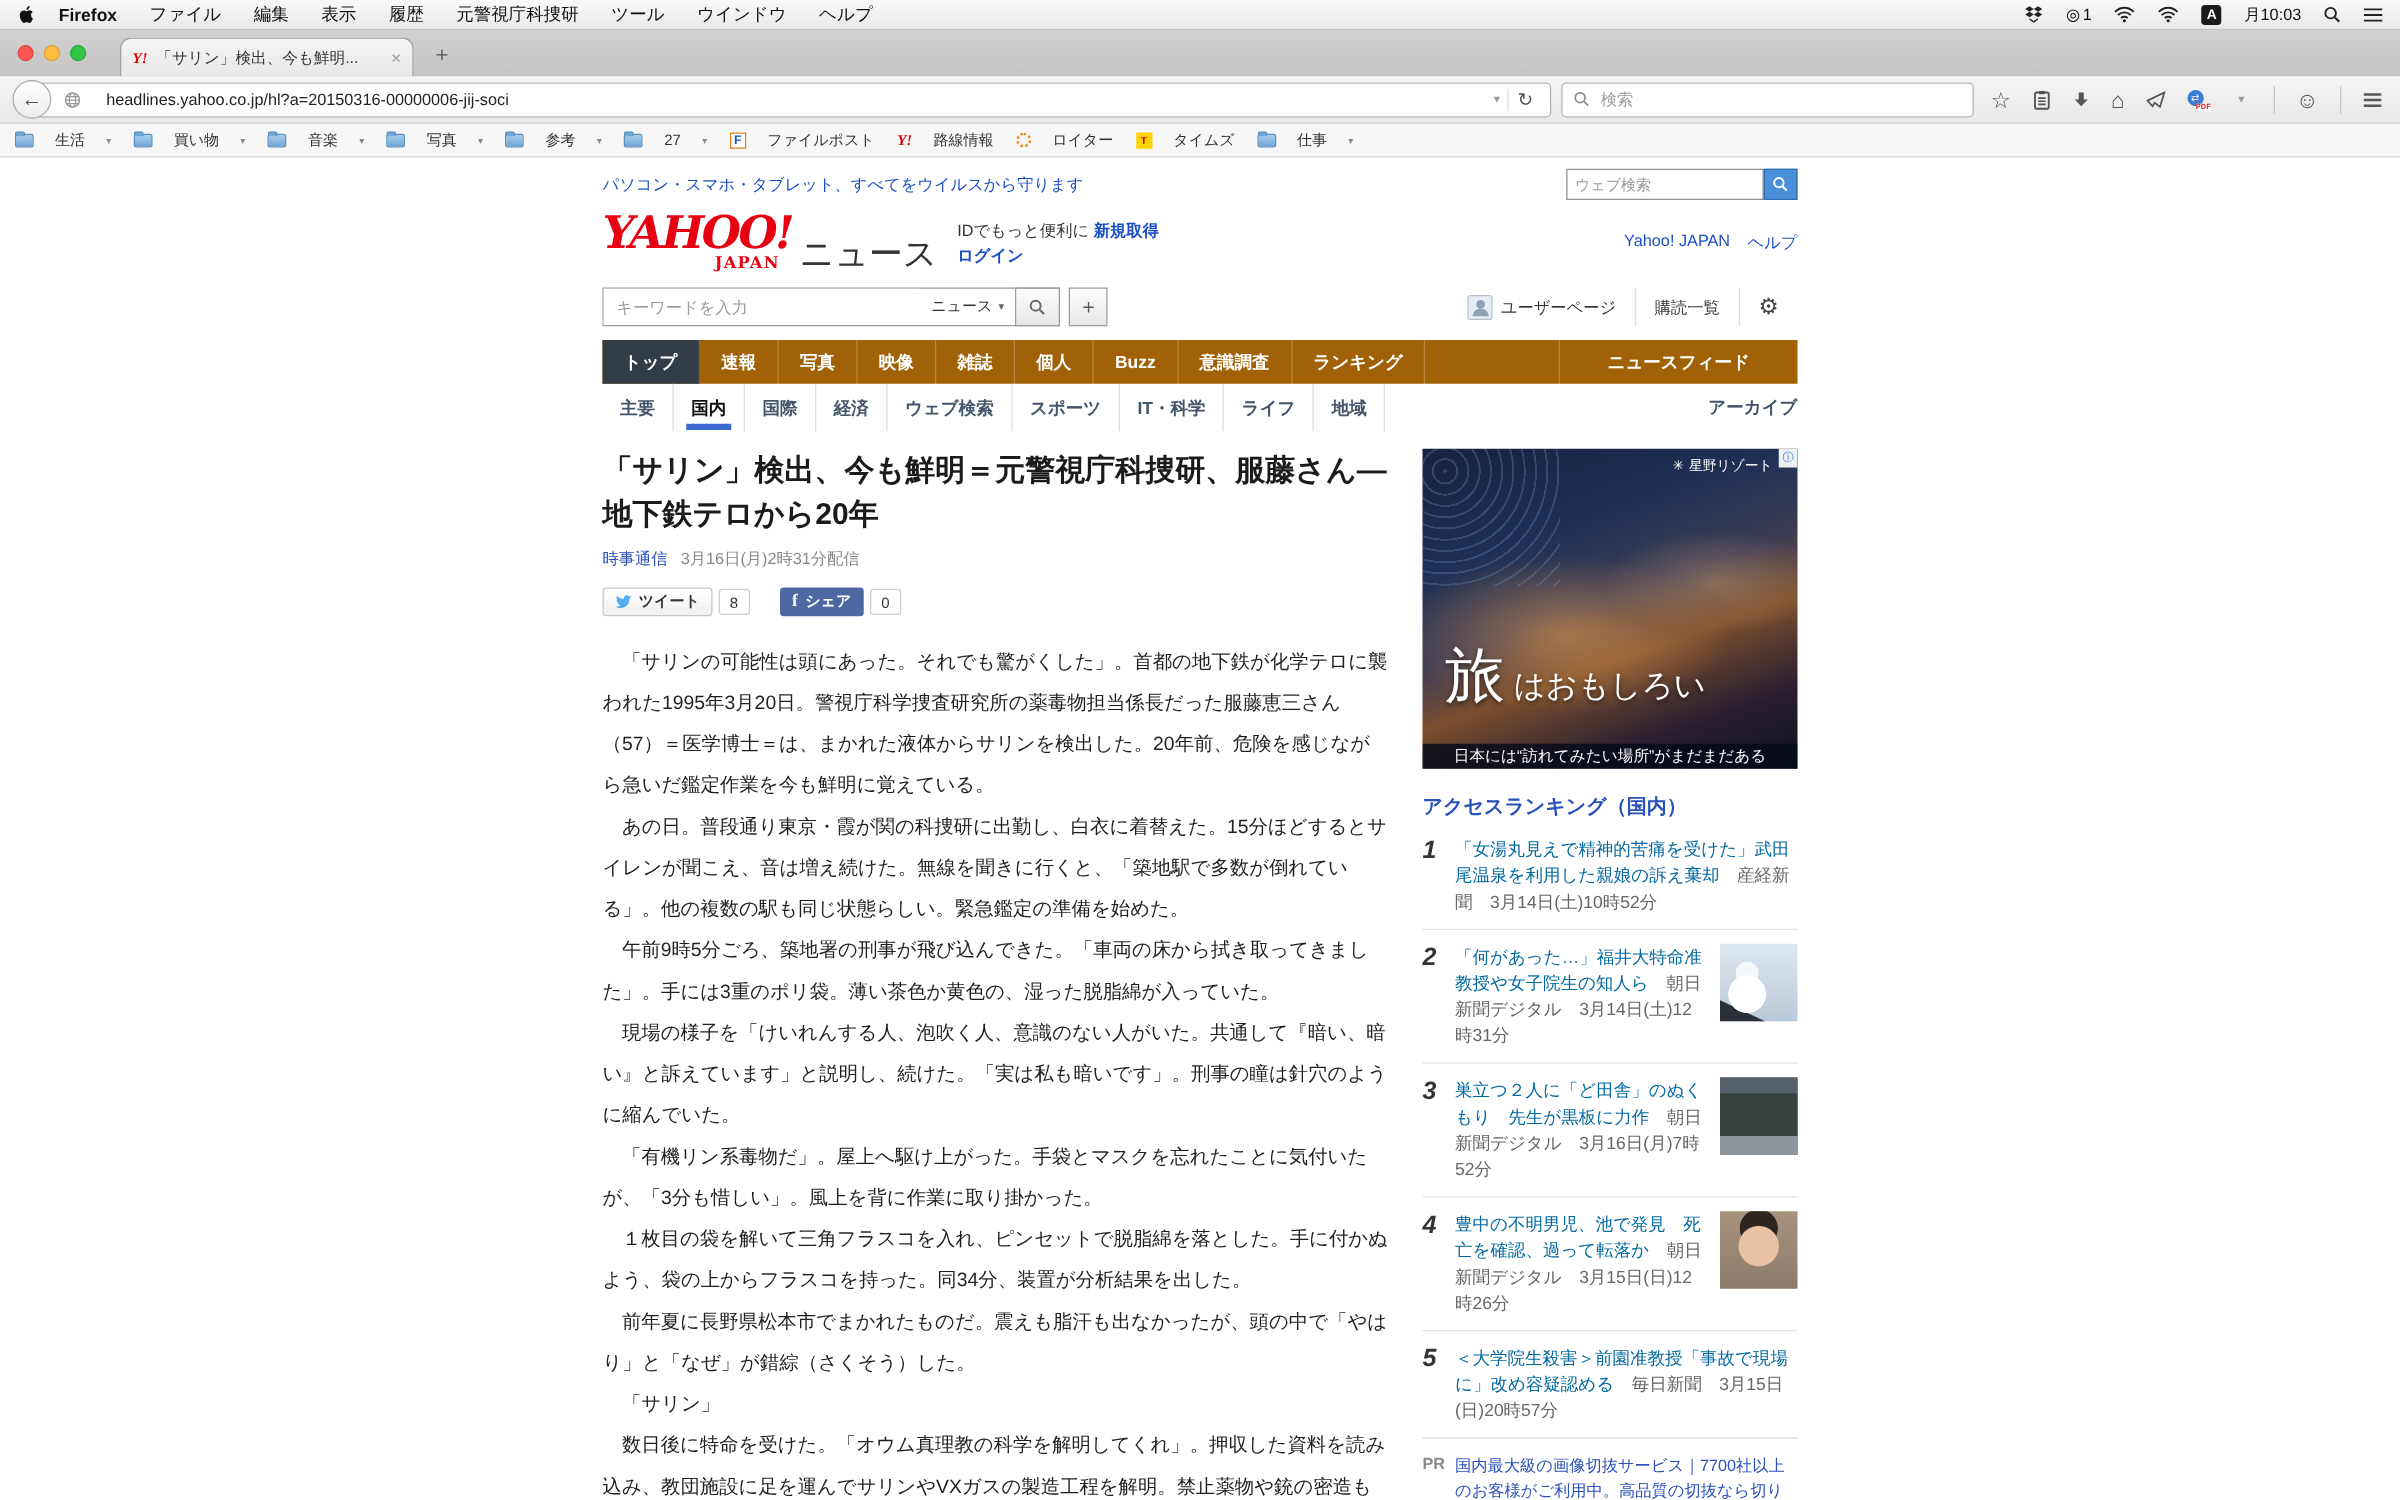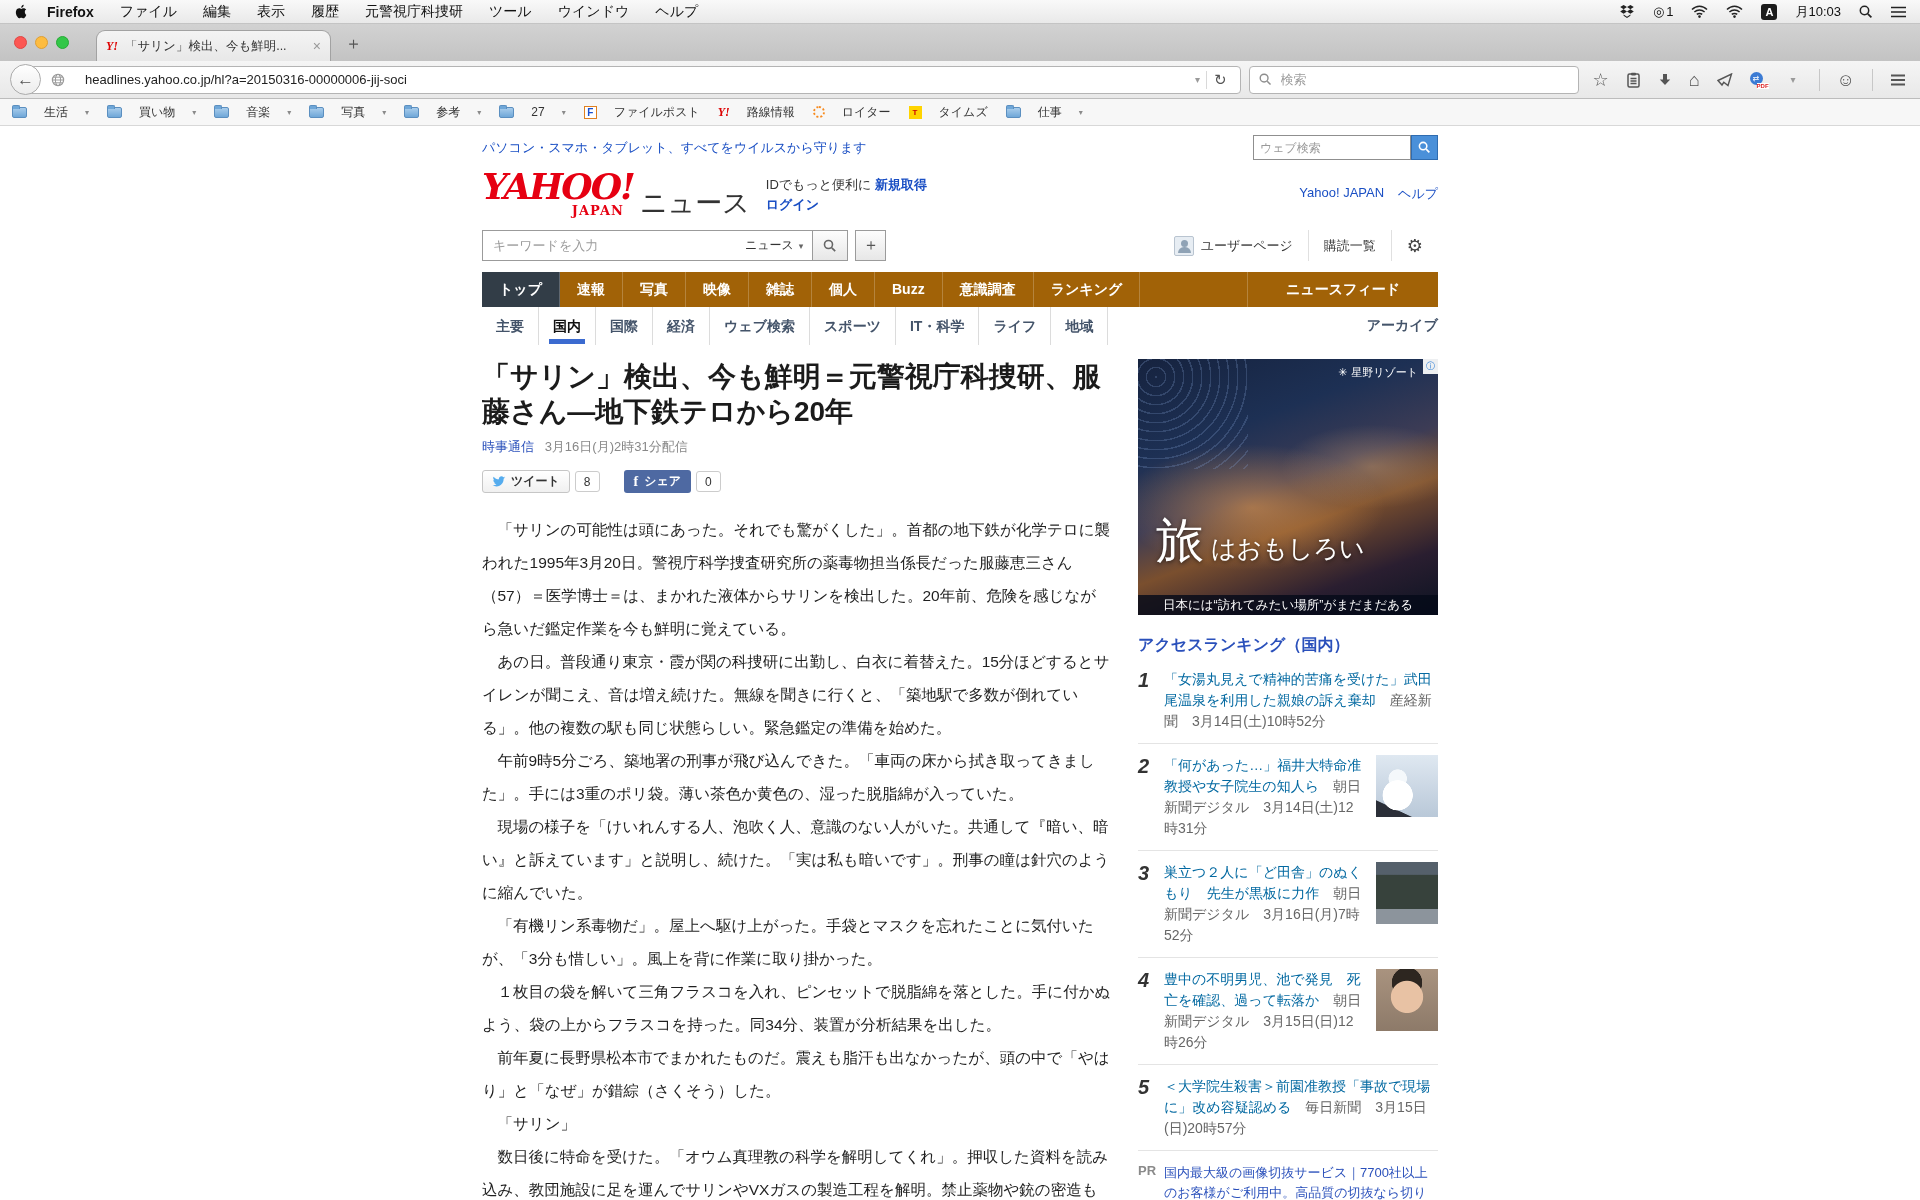--- a/index.html
+++ b/index.html
@@ -124,21 +124,21 @@
 
   .subnav { height:38px; display:flex; align-items:center; font-size:14px; font-weight:bold; }
   .sub-item { padding:0 14px; line-height:38px; border-right:1px solid #dcdcdc; color:#44546a; position:relative; }
   .sub-item:last-of-type { border-right:none; }
   .sub-item.active { color:#111; }
   .sub-item.active::after { content:""; position:absolute; left:10px; right:10px; bottom:1px; height:5px; background:#3b6bd0; }
   .sub-archive { margin-left:auto; color:#44546a; }
 
   .main { display:flex; margin-top:14px; }
   .article { width:630px; }
-  .article h1 { font-size:28px; line-height:35px; color:#1b1b1b; margin:0 0 9px; font-weight:bold; }
+  .article h1 { font-size:24px; line-height:35px; color:#1b1b1b; margin:0 0 9px; font-weight:bold; }
   .byline { font-size:13px; margin-bottom:14px; }
   .byline .src { color:#2a50bb; text-decoration:none; }
   .byline .date { color:#888; margin-left:7px; }
   .social { display:flex; align-items:center; margin-bottom:20px; }
   .tweet-btn { display:flex; align-items:center; gap:5px; height:23px; padding:0 9px;
     border:1px solid #c6c6c6; border-radius:3px; background:linear-gradient(#fff,#f0f0f0);
     font-size:12px; font-weight:bold; color:#333; }
   .count-bubble { height:21px; border:1px solid #ccc; border-radius:3px; padding:0 8px; margin-left:5px;
     font-size:12px; color:#333; display:flex; align-items:center; background:#fff; }
   .fb-btn { display:flex; align-items:center; gap:6px; height:23px; padding:0 10px; margin-left:24px;

